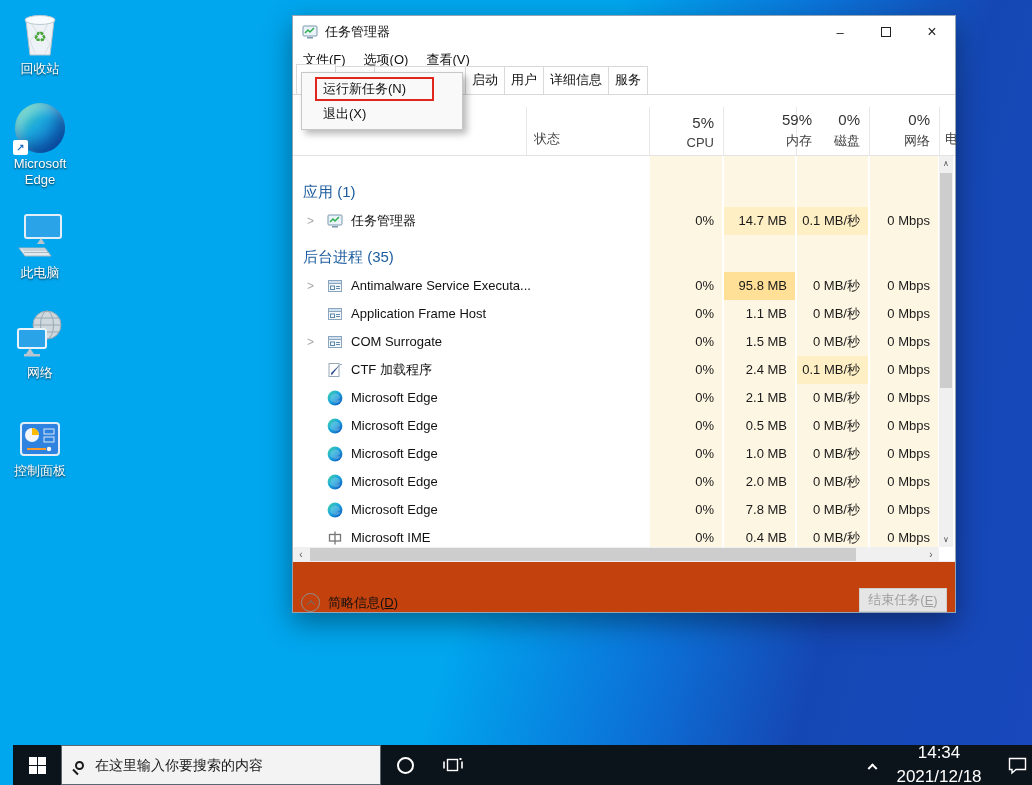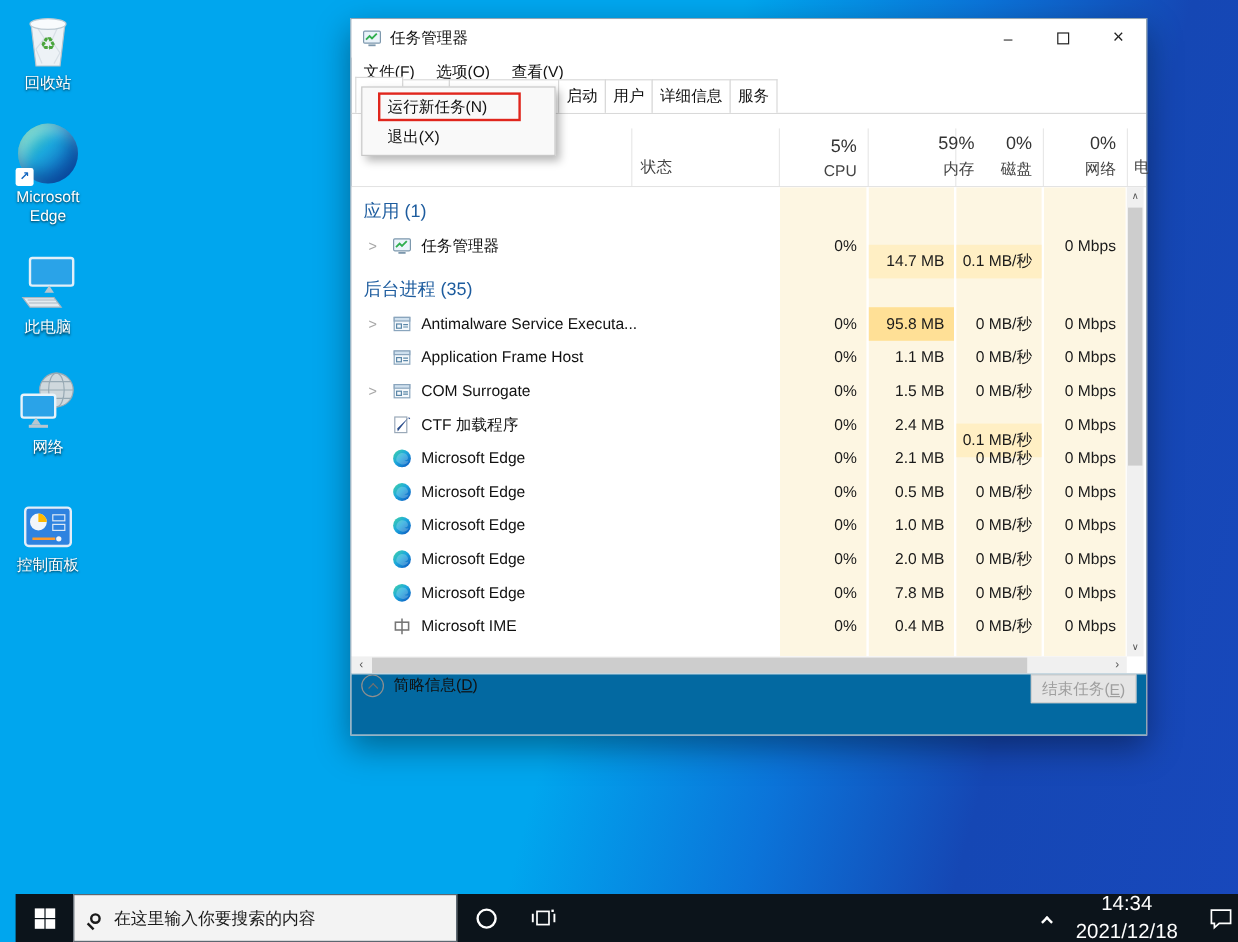--- a/index.html
+++ b/index.html
@@ -46,44 +46,44 @@
   .hdr-usage .pct { font-size:15px; color:#333; margin-bottom:4px; }
   .hdr-usage .ulabel { font-size:13px; color:#444; }
   .hdr-partial { position:absolute; left:652px; bottom:7px; color:#444; overflow:hidden; width:12px; }
 
   
   .list { position:absolute; top:140px; left:0; width:646px; height:391px; overflow:hidden; background:#fff; }
   .stripe { position:absolute; top:0; bottom:0; background:var(--heat0); }
   .rows { position:relative; z-index:1; }
   .group-header { height:30px; margin-top:7px; display:flex; align-items:center; padding-left:10px;
     font-size:15px; color:var(--group-color); cursor:pointer; }
-  .rows .group-header:first-child { margin-top:5px; }
+  .rows .group-header:first-child { margin-top:21px; }
   .prow { position:relative; height:28px; cursor:pointer; }
   .chev { position:absolute; left:14px; top:0; line-height:28px; color:#a8a8a8; font-size:12px; }
   .picon { position:absolute; left:34px; top:6px; width:16px; height:16px; }
   .picon svg { display:block; }
   .pname { position:absolute; left:58px; top:0; line-height:28px; white-space:nowrap; }
   .cell { position:absolute; top:0; line-height:28px; text-align:right; padding-right:8px; color:#1a1a1a; }
   .cell.cpu { left:357px; width:72px; } .cell.mem { left:431px; width:71px; }
   .cell.disk { left:504px; width:71px; } .cell.net { left:577px; width:68px; }
-  .cell.lv1 { background:var(--heat1);margin-top:13px; } .cell.lv2 { background:var(--heat2); }
+  .cell.lv1 { background:var(--heat1); } .cell.lv2 { background:var(--heat2); }
 
   
   .vscroll { position:absolute; top:140px; left:646px; width:14px; height:391px; background:#f0f0f0; }
   .vscroll .arr { position:absolute; left:0; width:14px; height:15px; text-align:center;
     font-size:8px; color:#555; line-height:15px; }
   .vthumb { position:absolute; left:1px; top:17px; width:12px; height:215px; background:#cdcdcd; }
   .hscroll { position:absolute; top:531px; left:0; width:646px; height:16px; background:#f0f0f0; }
   .hscroll .arr { position:absolute; top:0; width:14px; height:16px; text-align:center;
     font-size:10px; color:#555; line-height:15px; }
   .hthumb { position:absolute; left:17px; top:1px; width:546px; height:14px; background:#cdcdcd; }
 
   
   .tm-footer { position:absolute; left:0; right:0; bottom:0; height:51px; border-top:1px solid #ececec;
-    display:flex; align-items:flex-start; padding:0 8px; background:#0369a1; }
+    display:flex; align-items:flex-end; padding:0 8px; background:#c2410c; }
   .toggle-circle { width:19px; height:19px; border:1px solid #8f8f8f; border-radius:50%;
     display:flex; align-items:center; justify-content:center; margin-right:8px; cursor:pointer; }
   .chev-up { width:6px; height:6px; border-top:1px solid #707070; border-left:1px solid #707070;
     transform:rotate(45deg) translate(1px,1px); }
   .details-label u, .endtask u { text-decoration:underline; }
   .endtask { margin-left:auto; width:88px; height:24px; background:#e5e5e5; border:1px solid #cfcfcf;
     color:#9f9f9f; font-size:13px; display:flex; align-items:center; justify-content:center; }
 
   
   .filemenu { position:absolute; left:8px; top:56px; width:162px; background:#f9f9f9;

